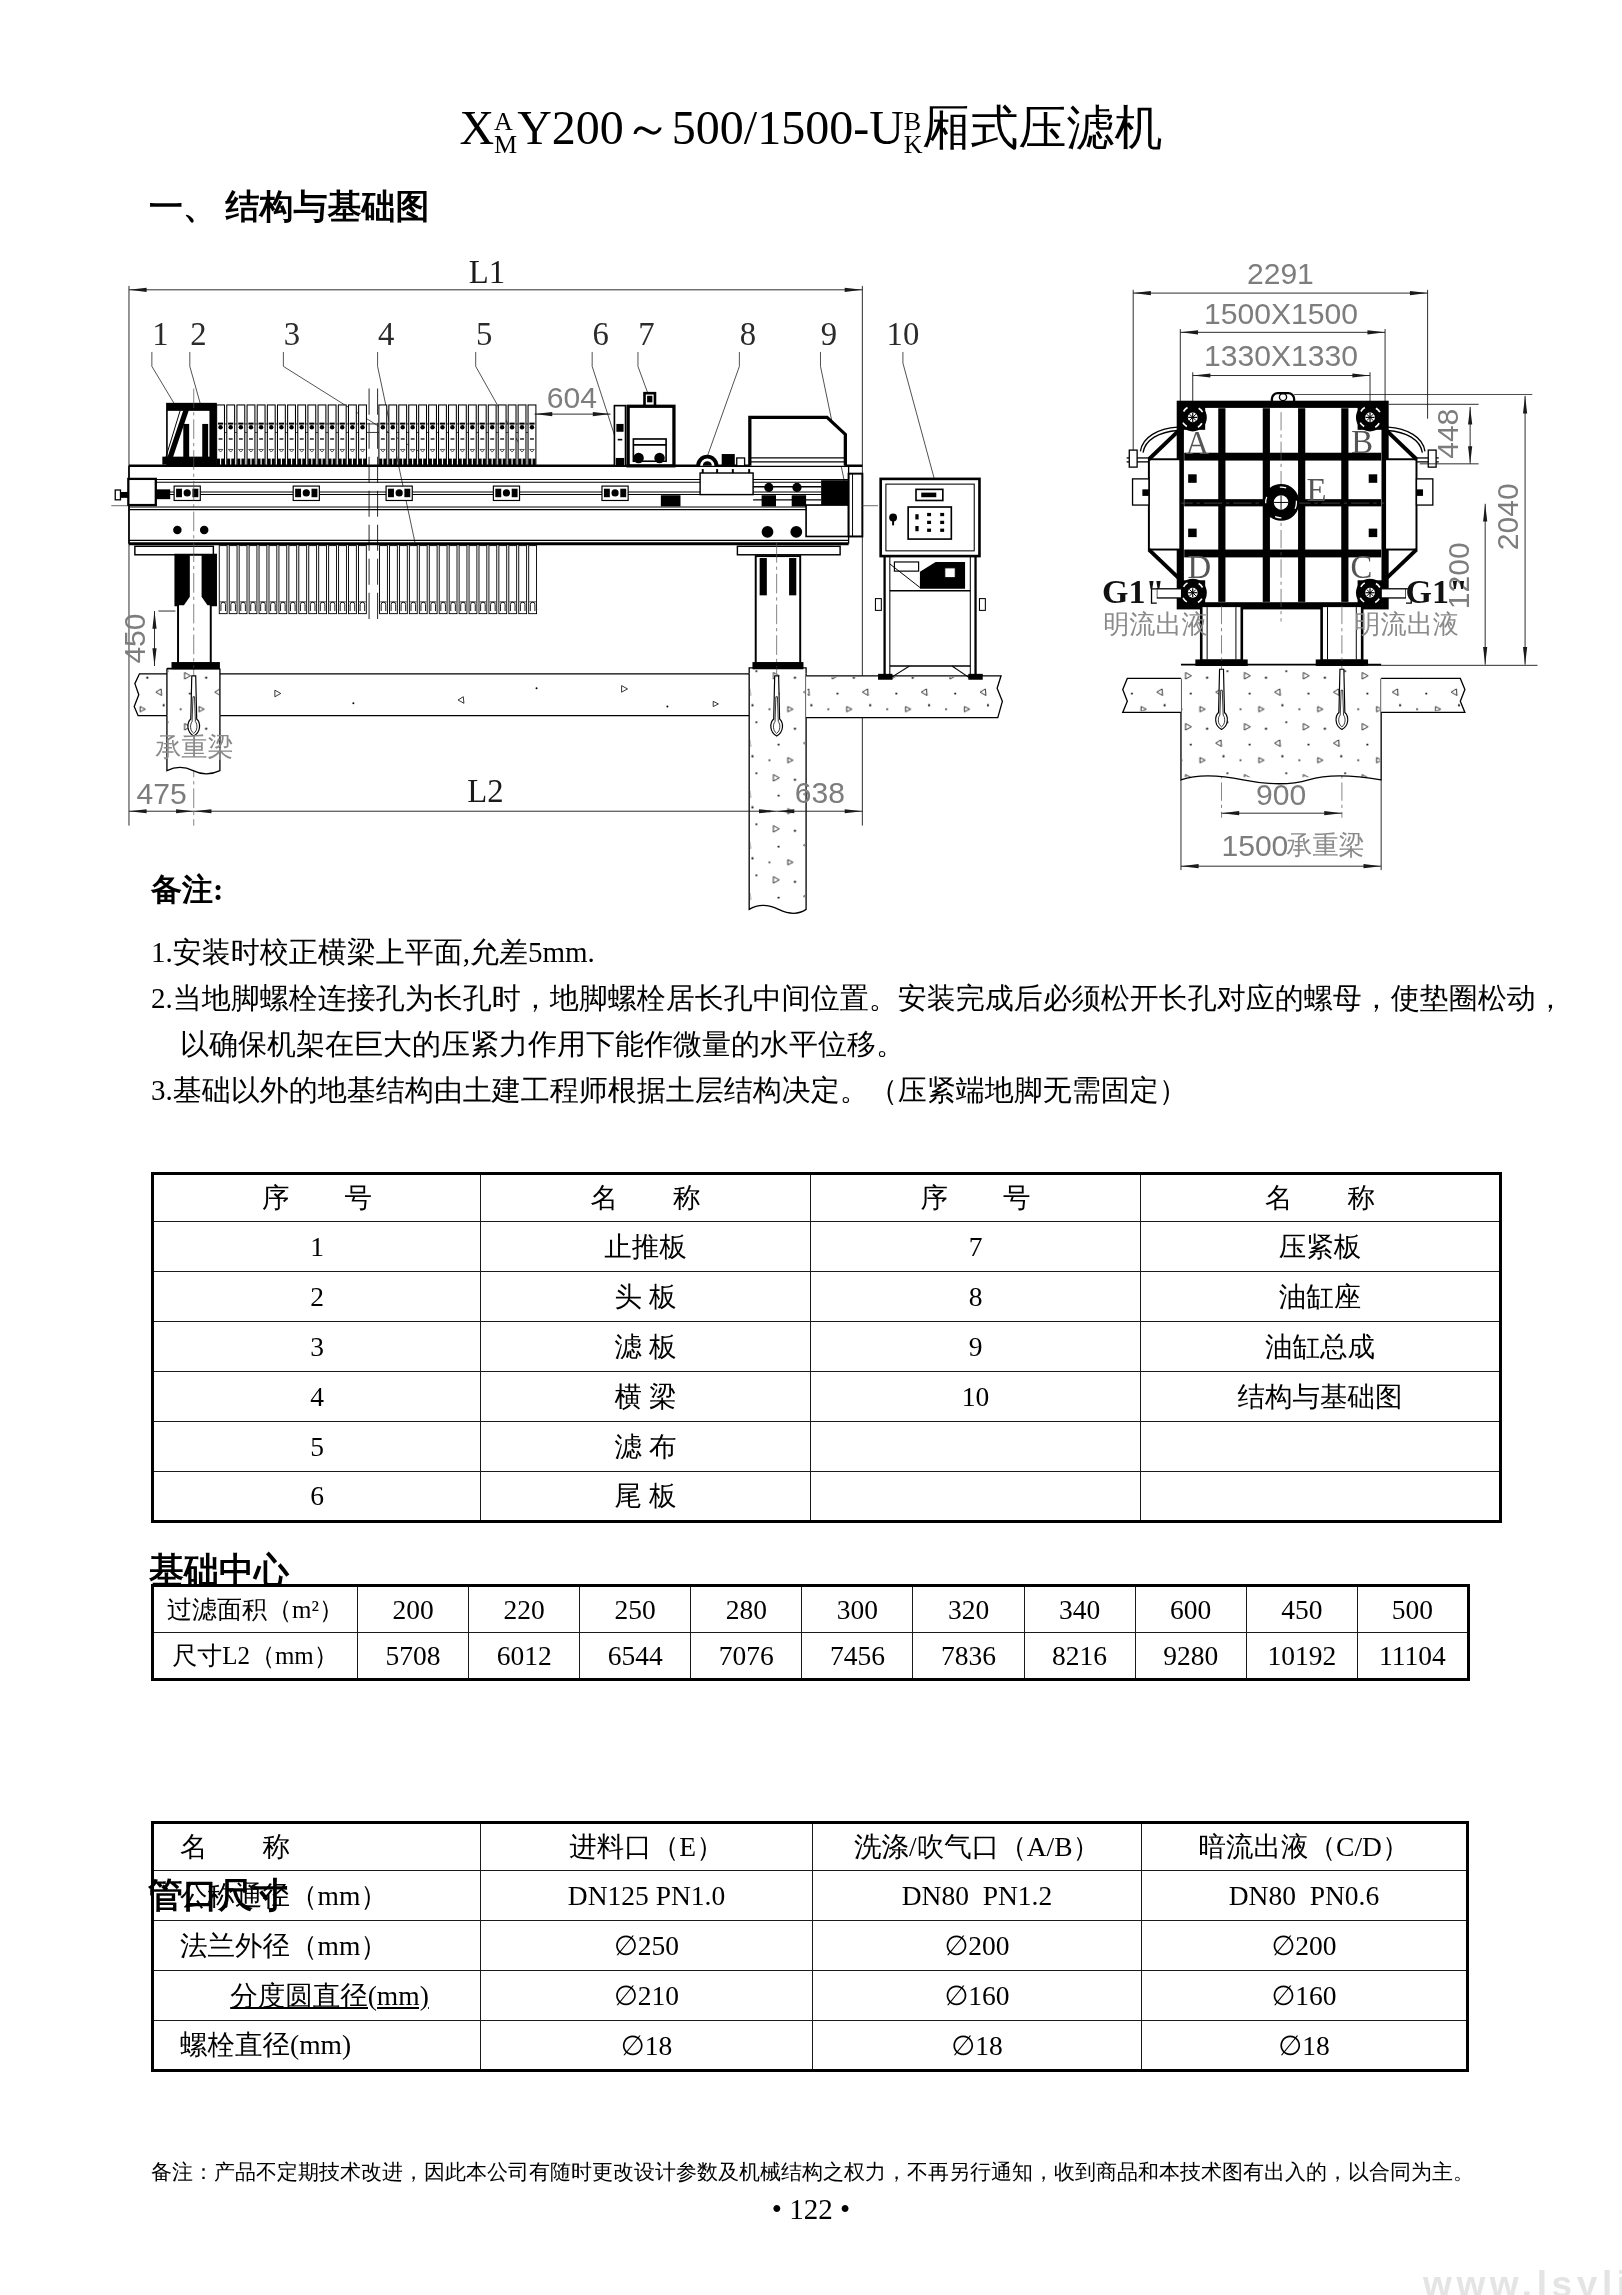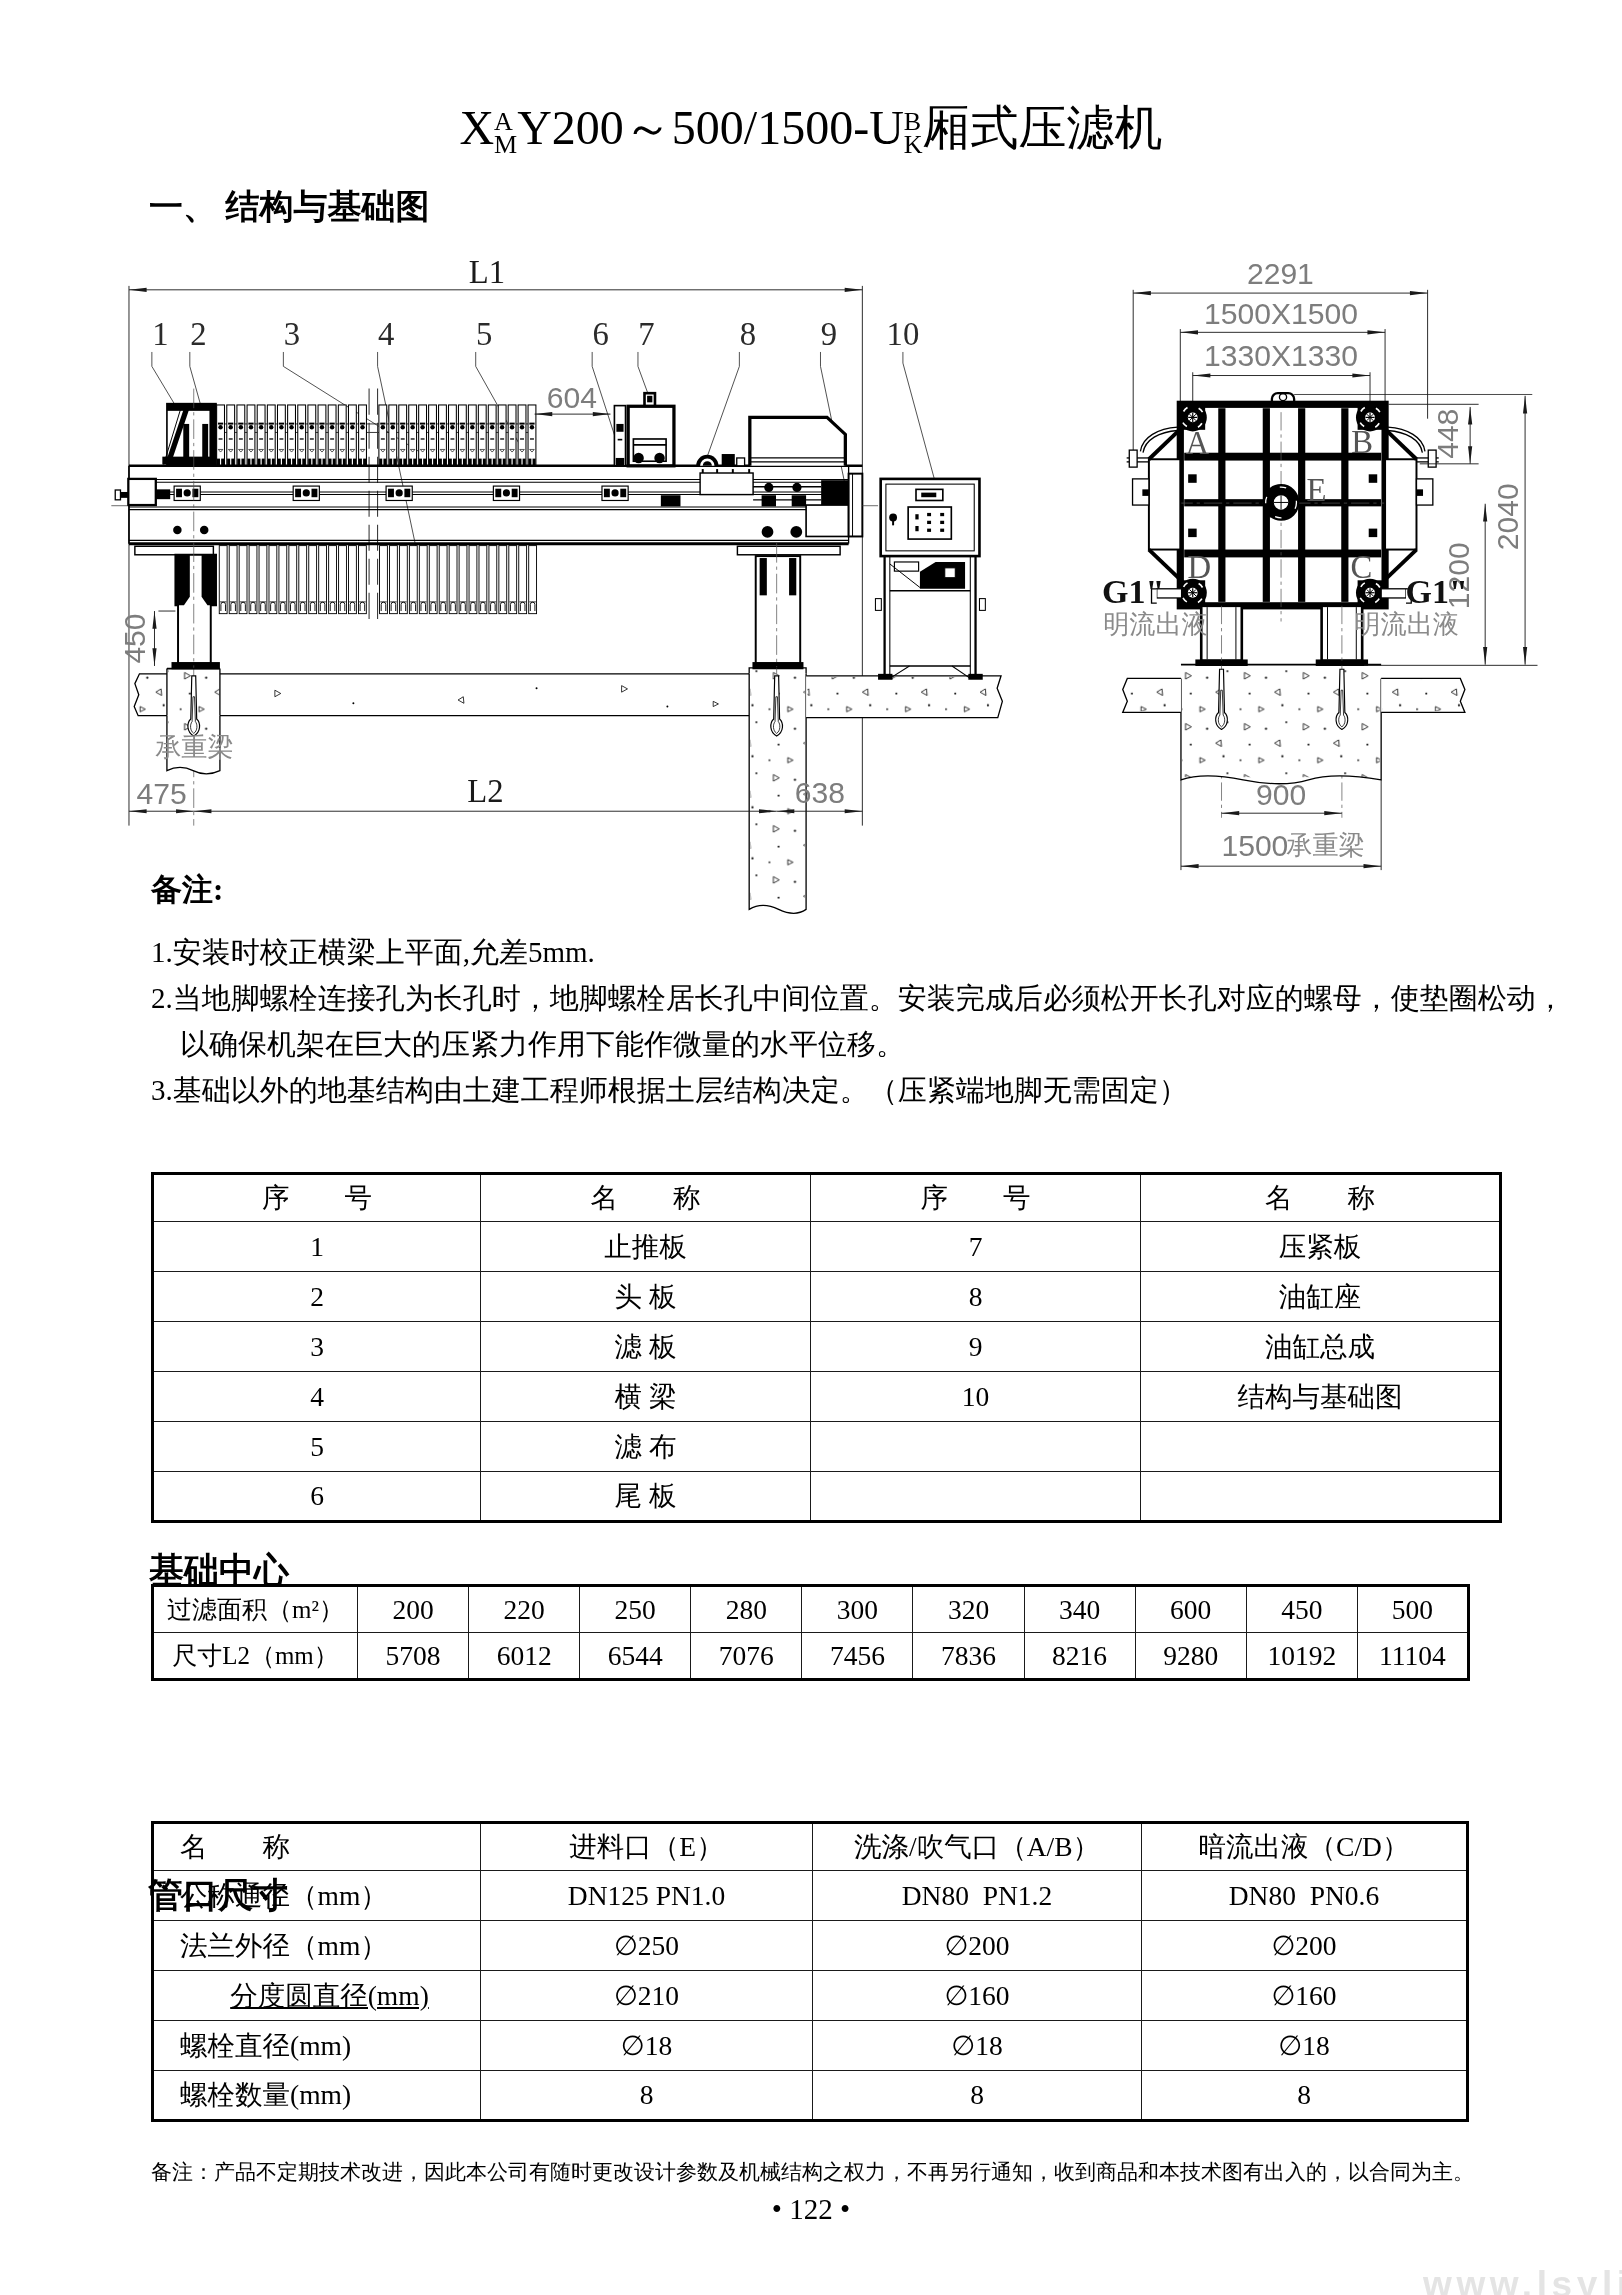--- a/index.html
+++ b/index.html
@@ -726,26 +726,20 @@
         <td>∅210</td>
         <td>∅160</td>
         <td>∅160</td>
       </tr>
 <tr style="height:50px;">
         <td style="text-align:left;padding-left:26px;">螺栓直径(mm)</td>
         <td>∅18</td>
         <td>∅18</td>
         <td>∅18</td>
       </tr>
-<tr style="height:50px;">
-        <td style="text-align:left;padding-left:26px;">螺栓数量(mm)</td>
-        <td>8</td>
-        <td>8</td>
-        <td>8</td>
-      </tr>
 </tbody>
   </table>
 
 <div class="abs" style="left:151px;top:2158px;font-size:21px;white-space:nowrap;">备注：产品不定期技术改进，因此本公司有随时更改设计参数及机械结构之权力，不再另行通知，收到商品和本技术图有出入的，以合同为主。</div>
 
 <div class="abs" style="left:0;top:2193px;width:1622px;text-align:center;font-size:29px;">• 122 •</div>
 
 <div class="abs" style="left:1423px;top:2264px;font-size:37px;font-weight:bold;letter-spacing:4.6px;color:#e4e4e4;font-family:'Liberation Sans',sans-serif;">www.lsylj.com</div>
 
 

